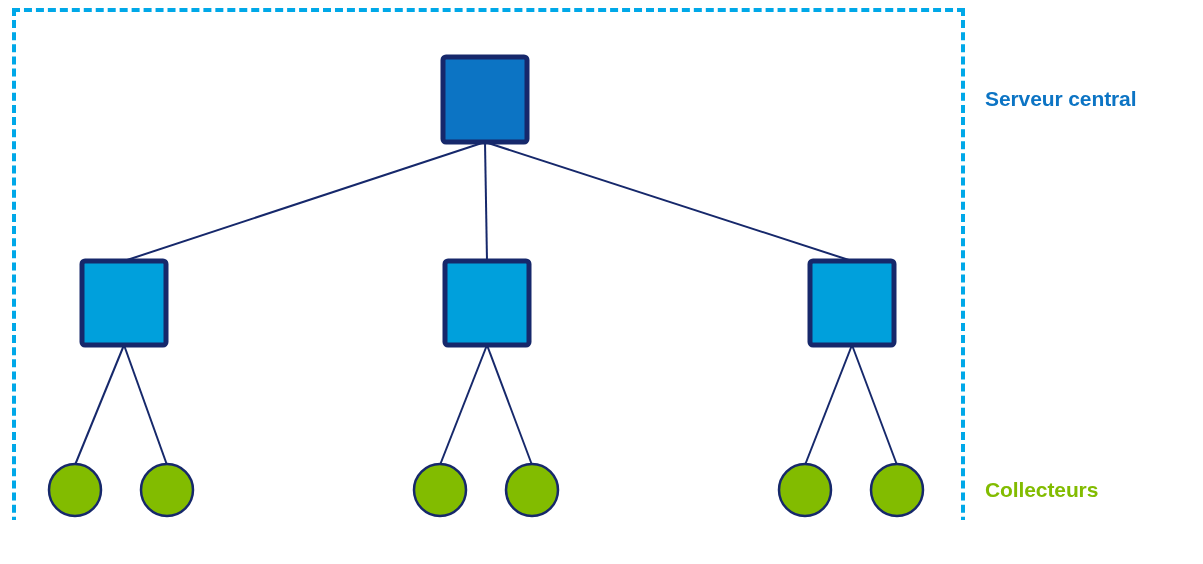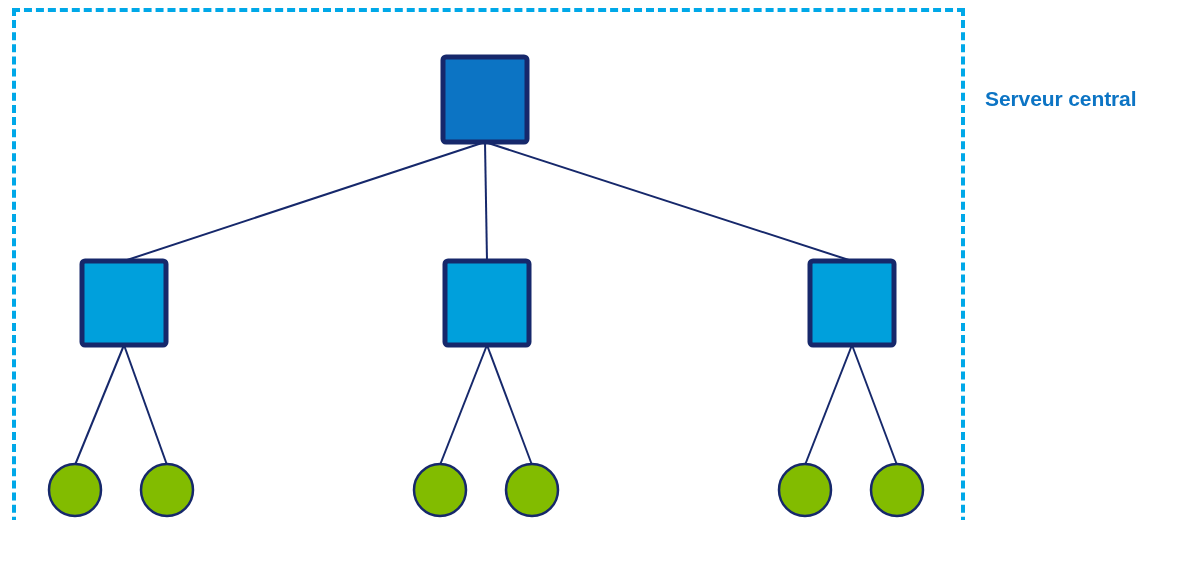--- a/index.html
+++ b/index.html
@@ -103,14 +103,15 @@
       <circle cx="440" cy="490" r="26" fill="#82BC00" stroke="#16286B" stroke-width="2.5"></circle>
       <circle cx="532" cy="490" r="26" fill="#82BC00" stroke="#16286B" stroke-width="2.5"></circle>
       <circle cx="805" cy="490" r="26" fill="#82BC00" stroke="#16286B" stroke-width="2.5"></circle>
       <circle cx="897" cy="490" r="26" fill="#82BC00" stroke="#16286B" stroke-width="2.5"></circle>
     </g>
   </svg>
 
   <div class="legend-label central">Serveur central</div>
 
 
+  <div class="legend-label collectors">Collecteurs</div>
 
 </div>
 
 </body></html>

